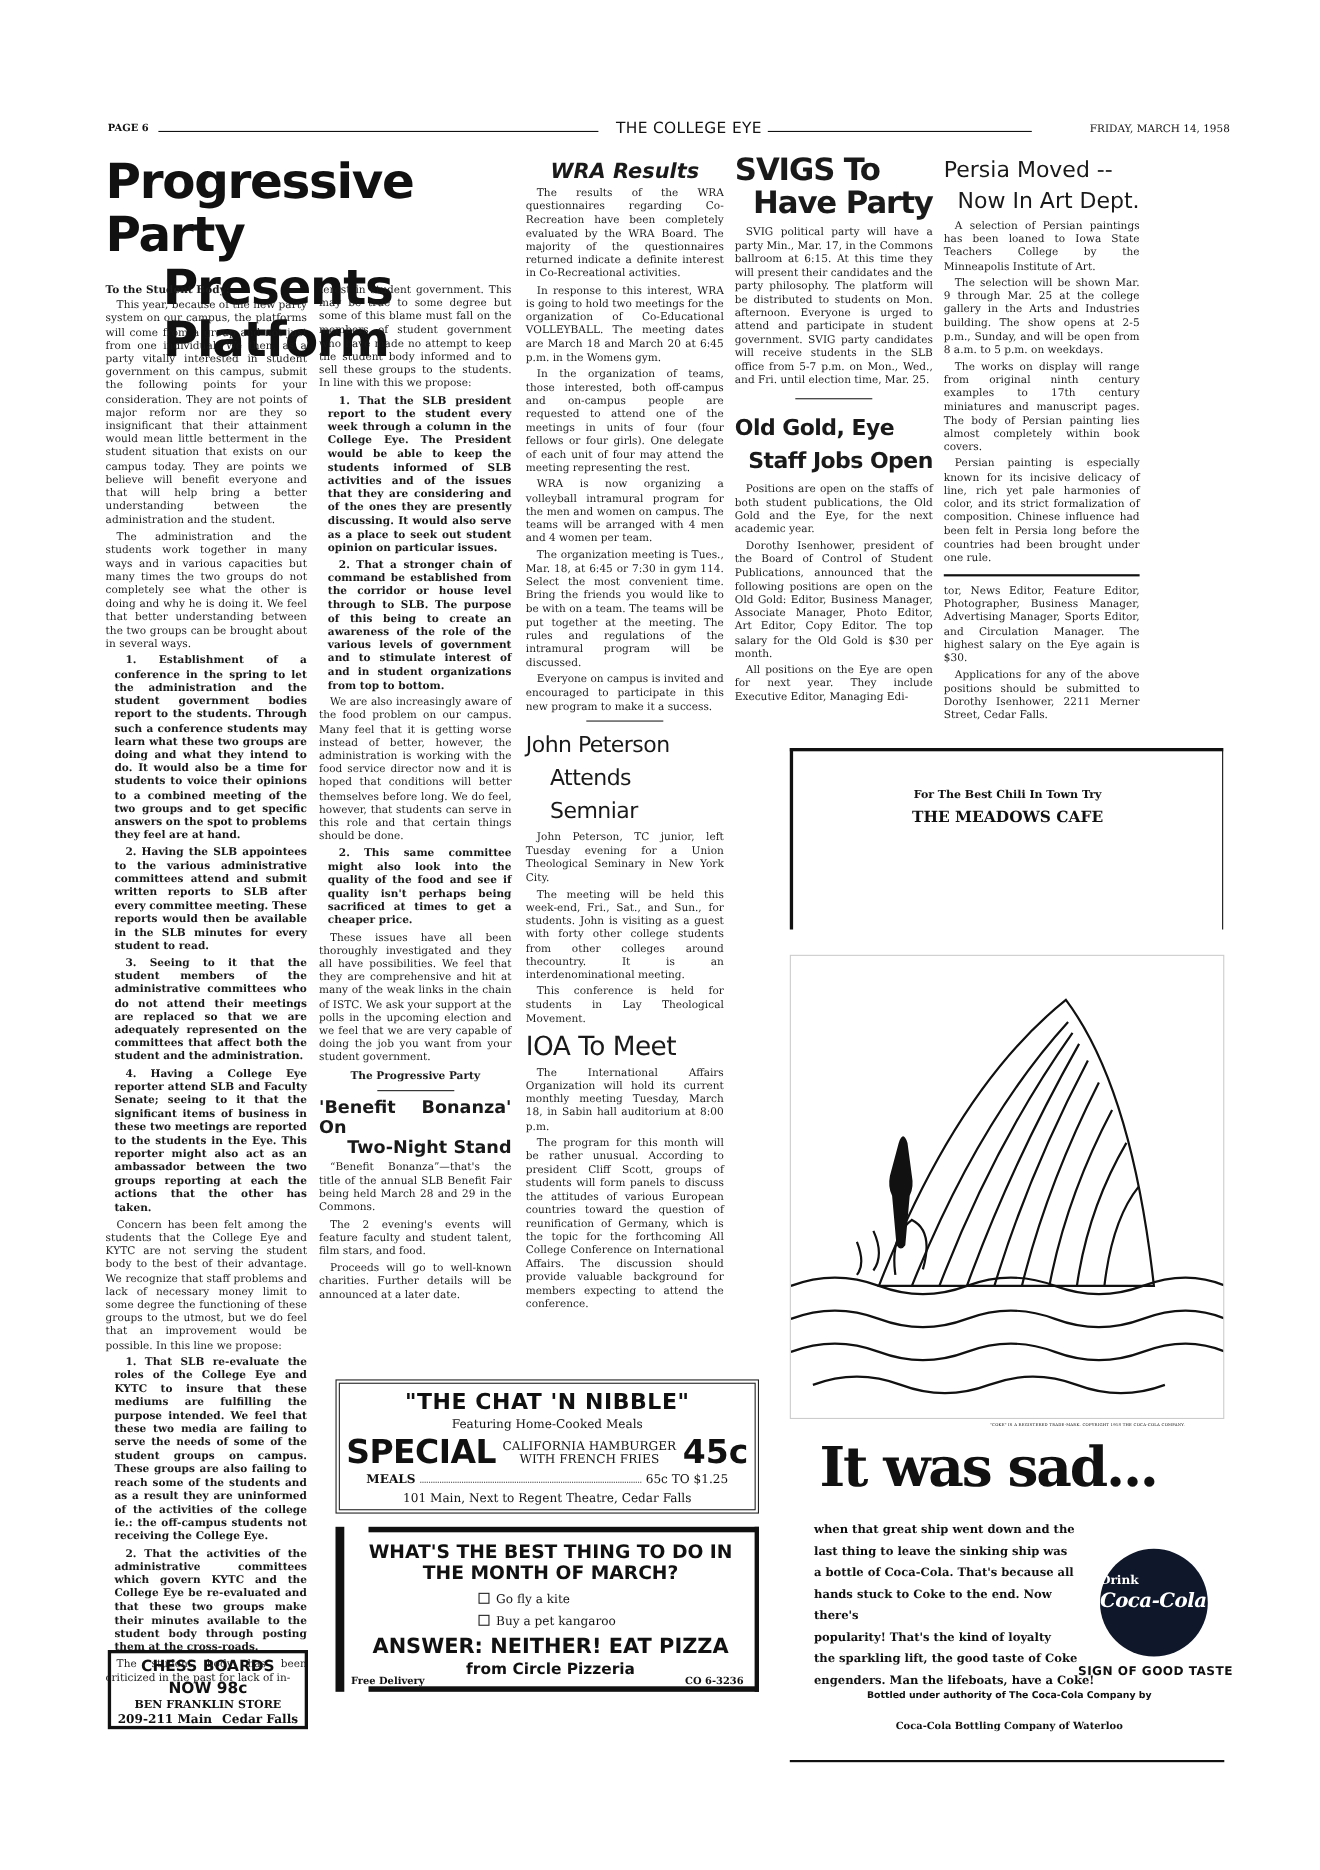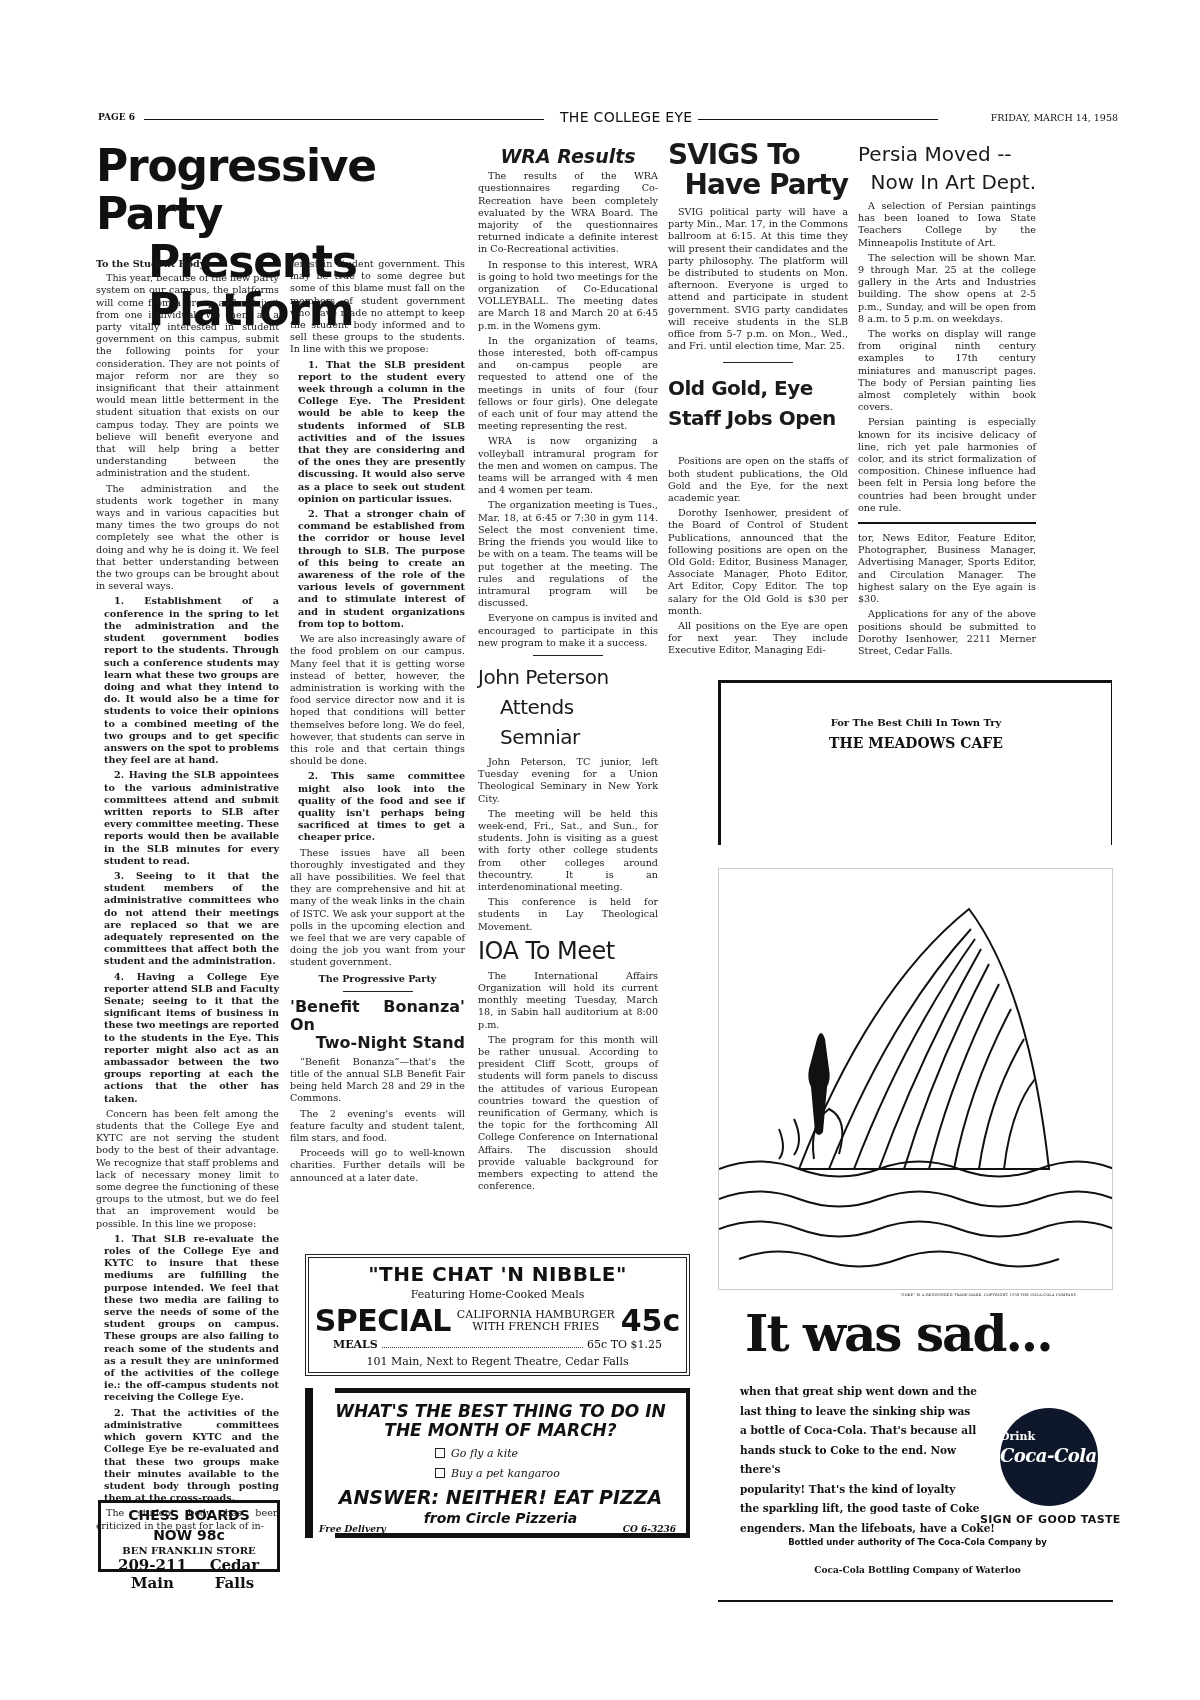--- a/index.html
+++ b/index.html
@@ -44,37 +44,37 @@
   .chat-ad { top: 1254px; left: 305px; width: 385px; height: 122px; border: 4px double #222; text-align: center; }
   .chat-ad .name { font-family: "DejaVu Sans", sans-serif; font-weight: bold; font-size: 20px; margin-top: 4px; letter-spacing: 0.5px; }
   .chat-ad .feat { font-size: 11px; margin-top: 2px; }
   .chat-ad .special-row { display: flex; align-items: center; justify-content: center; gap: 6px; margin-top: 2px; }
   .chat-ad .special { font-family: "DejaVu Sans", sans-serif; font-weight: bold; font-size: 30px; letter-spacing: -0.5px; }
   .chat-ad .burger { font-size: 11px; line-height: 12px; text-align: center; }
   .chat-ad .price { font-family: "DejaVu Sans", sans-serif; font-weight: bold; font-size: 30px; }
   .chat-ad .meals { font-size: 11px; margin-top: 0px; padding: 0 24px; display: flex; justify-content: space-between; }
   .chat-ad .addr { font-size: 11px; margin-top: 4px; }
 
-  .pizza-ad { top: 1388px; left: 305px; width: 385px; height: 150px; font-style: italic; }
+  .pizza-ad { top: 1388px; left: 305px; width: 385px; height: 150px; }
   .pizza-ad .bar-top { position: absolute; top: 0; left: 30px; right: 0; height: 5px; background: #111; }
   .pizza-ad .bar-left { position: absolute; top: 0; left: 0; width: 8px; height: 150px; background: #111; }
   .pizza-ad .bar-bot { position: absolute; bottom: 0; left: 30px; right: 0; height: 5px; background: #111; }
   .pizza-ad .bar-right { position: absolute; top: 0; right: 0; width: 4px; height: 150px; background: #111; }
   .pizza-ad .q { position: absolute; top: 14px; left: 14px; right: 8px; text-align: center; font-family: "DejaVu Sans", sans-serif; font-weight: bold; font-size: 17px; line-height: 19px; }
   .pizza-ad .opts { position: absolute; top: 56px; left: 130px; font-size: 11px; line-height: 20px; }
   .pizza-ad .box { display: inline-block; width: 10px; height: 10px; border: 1px solid #222; margin-right: 6px; vertical-align: -1px; }
   .pizza-ad .ans { position: absolute; top: 98px; left: 14px; right: 8px; text-align: center; font-family: "DejaVu Sans", sans-serif; font-weight: bold; font-size: 19px; }
   .pizza-ad .from { position: absolute; top: 122px; left: 14px; right: 8px; text-align: center; font-family: "DejaVu Sans", sans-serif; font-weight: bold; font-size: 14px; }
   .pizza-ad .deliv { position: absolute; top: 136px; left: 14px; font-size: 9px; font-weight: bold; }
   .pizza-ad .phone { position: absolute; top: 136px; right: 14px; font-size: 9px; font-weight: bold; }
 
   .chess-ad { top: 1500px; left: 98px; width: 182px; height: 72px; border: 3px solid #111; text-align: center; }
   .chess-ad .a { font-family: "DejaVu Sans", sans-serif; font-weight: bold; font-size: 14px; line-height: 16px; margin-top: 4px; }
   .chess-ad .b { font-size: 10px; font-weight: bold; margin-top: 2px; }
-  .chess-ad .c { font-size: 15px; font-weight: bold; display: flex; justify-content: space-between; padding: 0 6px; }
+  .chess-ad .c { font-size: 11px; font-weight: bold; display: flex; justify-content: space-between; padding: 0 6px; }
 
   
   .coke-art { top: 868px; left: 718px; width: 395px; height: 422px; border: 1px solid #ccc; background: #fff; overflow: hidden; }
   .coke-tm { top: 1293px; left: 900px; font-size: 3.5px; letter-spacing: 0.2px; }
   .coke-head { top: 1304px; left: 745px; font-family: "DejaVu Serif", serif; font-size: 50px; font-weight: bold; letter-spacing: -2px; }
   .coke-body { top: 1382px; left: 740px; width: 260px; font-family: "DejaVu Serif", serif; font-size: 10.5px; line-height: 19.5px; font-weight: bold; }
   .coke-disc { top: 1408px; left: 1000px; width: 98px; height: 98px; border-radius: 50%; background: #0f172a; color: #fff; text-align: left; }
   .coke-disc .drink { font-size: 11px; margin-top: 22px; font-weight: bold; }
   .coke-disc .brand { font-family: "DejaVu Serif", serif; font-style: italic; font-size: 18px; font-weight: bold; margin-top: 2px; letter-spacing: -0.5px; }
   .coke-sign { top: 1513px; left: 980px; font-family: "DejaVu Sans", sans-serif; font-size: 11px; font-weight: bold; letter-spacing: 0.4px; }
@@ -163,21 +163,21 @@
   <p>The International Affairs Organization will hold its current monthly meeting Tuesday, March 18, in Sabin hall auditorium at 8:00 p.m.</p>
   <p>The program for this month will be rather unusual. According to president Cliff Scott, groups of students will form panels to discuss the attitudes of various European countries toward the question of reunification of Germany, which is the topic for the forthcoming All College Conference on International Affairs. The discussion should provide valuable background for members expecting to attend the conference.</p>
 </div>
 
 <div class="abs col4 body-text">
   <div class="svig-head">SVIGS To</div>
   <div class="svig-head" style="text-align:right; margin-bottom:6px;">Have Party</div>
   <p>SVIG political party will have a party Min., Mar. 17, in the Commons ballroom at 6:15. At this time they will present their candidates and the party philosophy. The platform will be distributed to students on Mon. afternoon. Everyone is urged to attend and participate in student government. SVIG party candidates will receive students in the SLB office from 5-7 p.m. on Mon., Wed., and Fri. until election time, Mar. 25.</p>
   <div class="short-rule" style="margin:10px auto;"></div>
   <div class="sub-head" style="font-weight:bold;">Old Gold, Eye</div>
-  <div class="sub-head" style="font-weight:bold; margin-bottom:22px;">Staff Jobs Open</div>
+  <div class="sub-head" style="font-weight:bold; text-align:right; margin-bottom:6px;">Staff Jobs Open</div>
   <p>Positions are open on the staffs of both student publications, the Old Gold and the Eye, for the next academic year.</p>
   <p>Dorothy Isenhower, president of the Board of Control of Student Publications, announced that the following positions are open on the Old Gold: Editor, Business Manager, Associate Manager, Photo Editor, Art Editor, Copy Editor. The top salary for the Old Gold is $30 per month.</p>
   <p>All positions on the Eye are open for next year. They include Executive Editor, Managing Edi-</p>
 </div>
 
 <div class="abs col5 body-text">
   <div class="persia-head">Persia Moved --</div>
   <div class="persia-head" style="text-align:right; margin-bottom:4px;">Now In Art Dept.</div>
   <p>A selection of Persian paintings has been loaned to Iowa State Teachers College by the Minneapolis Institute of Art.</p>
   <p>The selection will be shown Mar. 9 through Mar. 25 at the college gallery in the Arts and Industries building. The show opens at 2-5 p.m., Sunday, and will be open from 8 a.m. to 5 p.m. on weekdays.</p>

